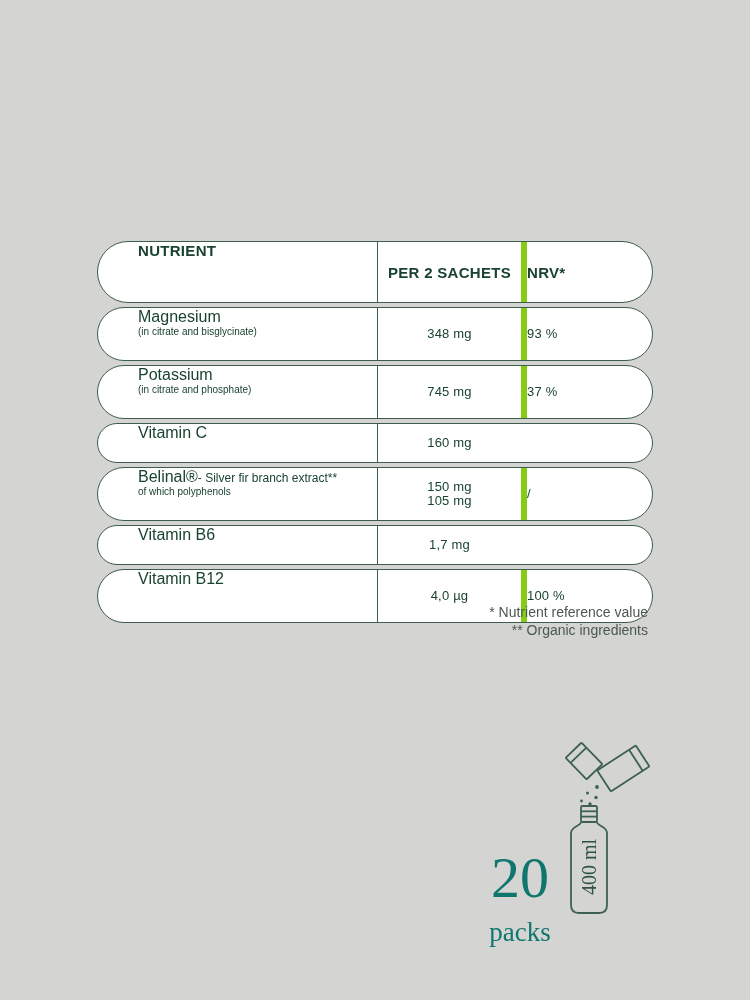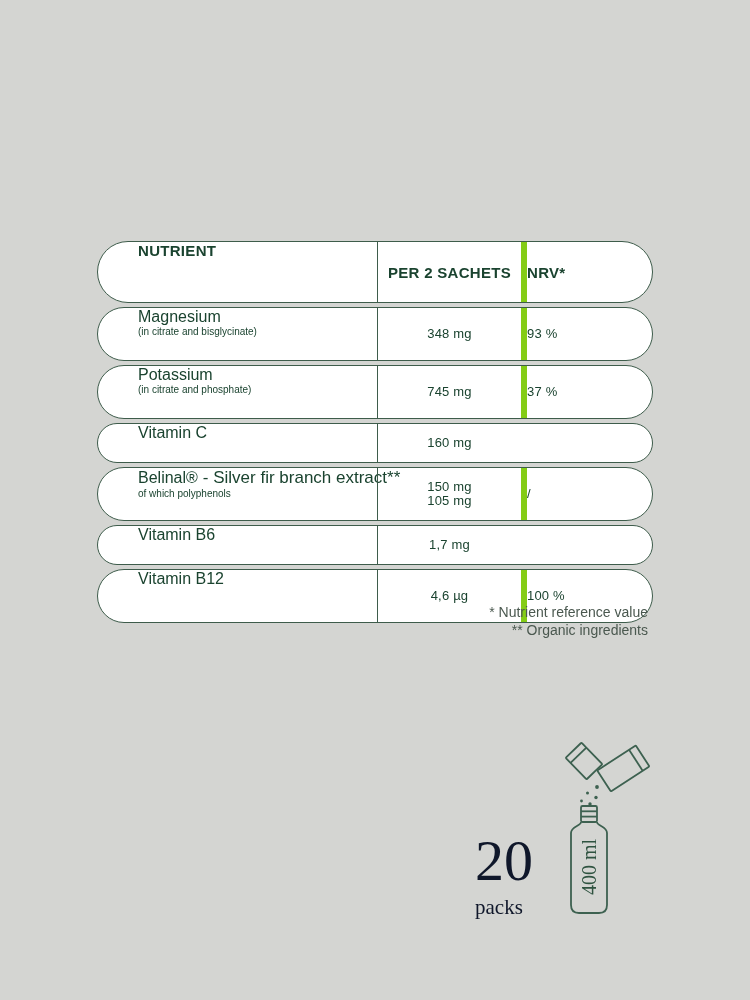--- a/index.html
+++ b/index.html
@@ -29,41 +29,41 @@
   .c2 {
     width:144px; box-sizing:border-box; border-left:1px solid #3e5c4b;
     display:flex; flex-direction:column; justify-content:center; align-items:center;
   }
   .c3 {
     flex:1; border-left:6px solid #84cc16;
     display:flex; justify-content:flex-start; align-items:center; text-align:center;
   }
   .hdr  { font-weight:bold; font-size:15px; letter-spacing:.3px; }
   .name { font-size:16px; line-height:1.12; }
-  .name-line { display:flex; align-items:baseline; gap:5px; white-space:nowrap; }
+  .name-line { display:flex; align-items:baseline; white-space:nowrap; }
   .sub  { font-size:10px; line-height:1.15; }
-  .suffix { font-size:17px; }
+  .suffix { font-size:12px; }
   .val  { font-size:13px; line-height:1.1; letter-spacing:.2px; }
 
   
   .footnotes {
     position:absolute; right:102px; top:603px;
     text-align:right; font-size:14px; line-height:18px; color:#4a584f;
   }
 
   
   .packshot { position:absolute; left:485px; top:735px; width:170px; height:200px; }
   .packshot svg { position:absolute; left:0; top:0; }
   .pack-count {
-    position:absolute; left:-10px; top:97px; width:90px;
-    text-align:left; color:#0f172a;
+    position:absolute; left:-10px; top:114px; width:90px;
+    text-align:center; color:#0f766e;
     font-family:"Liberation Serif", serif;
   }
   .pack-count .num  { font-size:58px; line-height:58px; }
-  .pack-count .unit { font-size:21px; line-height:30px; margin-top:2px; }
+  .pack-count .unit { font-size:27px; line-height:30px; margin-top:10px; }
 </style>
 </head>
 <body>
 
 <div class="canvas">
 
   <div class="ntable">
 
     <div class="row row-header">
       <div class="c1">
@@ -136,21 +136,21 @@
       <div class="c2">
         <div class="val">1,7 mg</div>
       </div>
     </div>
 
     <div class="row row-tall">
       <div class="c1">
         <div class="name">Vitamin B12</div>
       </div>
       <div class="c2">
-        <div class="val">4,6 µg</div>
+        <div class="val">4,0 µg</div>
       </div>
       <div class="c3">
         <div class="val">100 %</div>
       </div>
     </div>
 
   </div>
 
   <div class="footnotes">
     <div>* Nutrient reference value</div>

